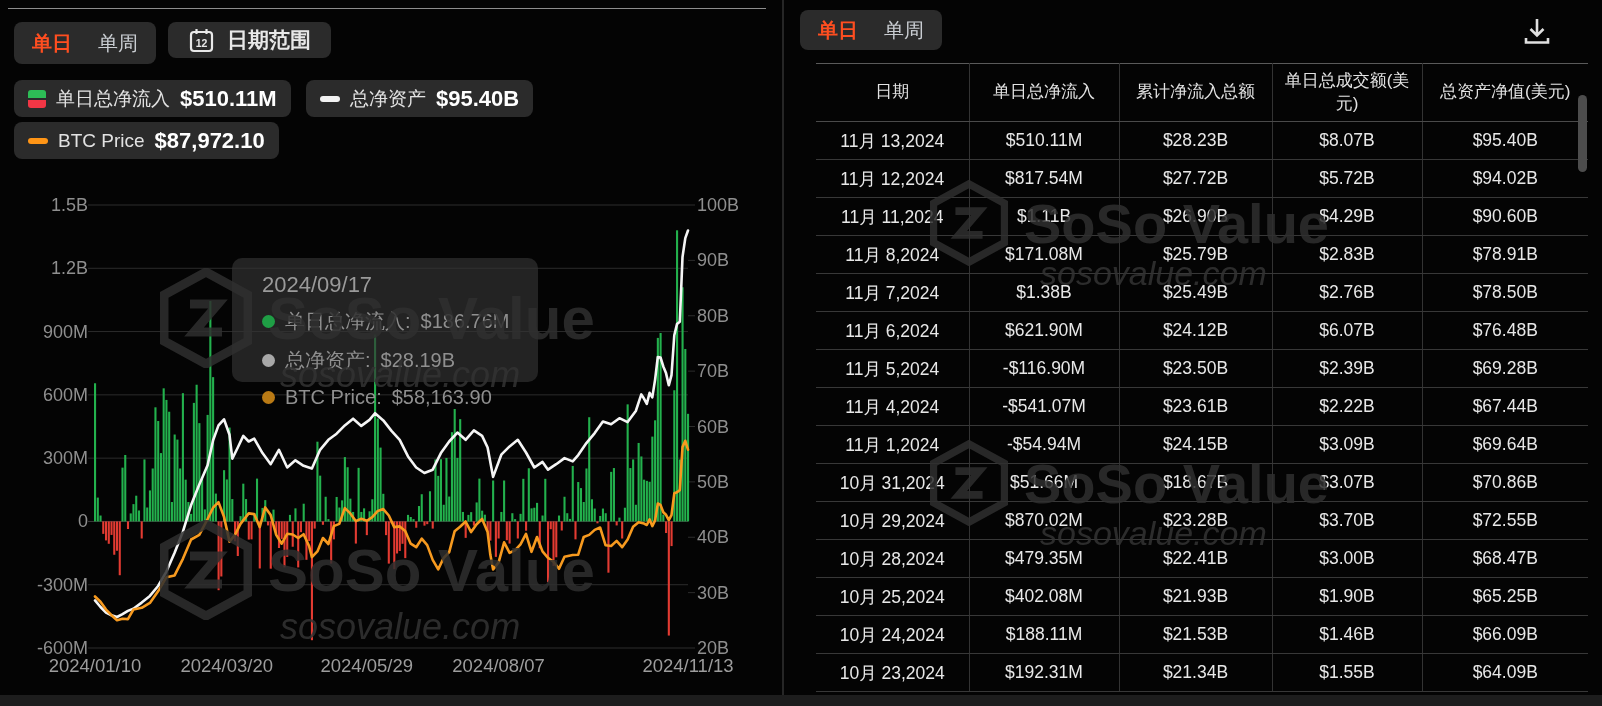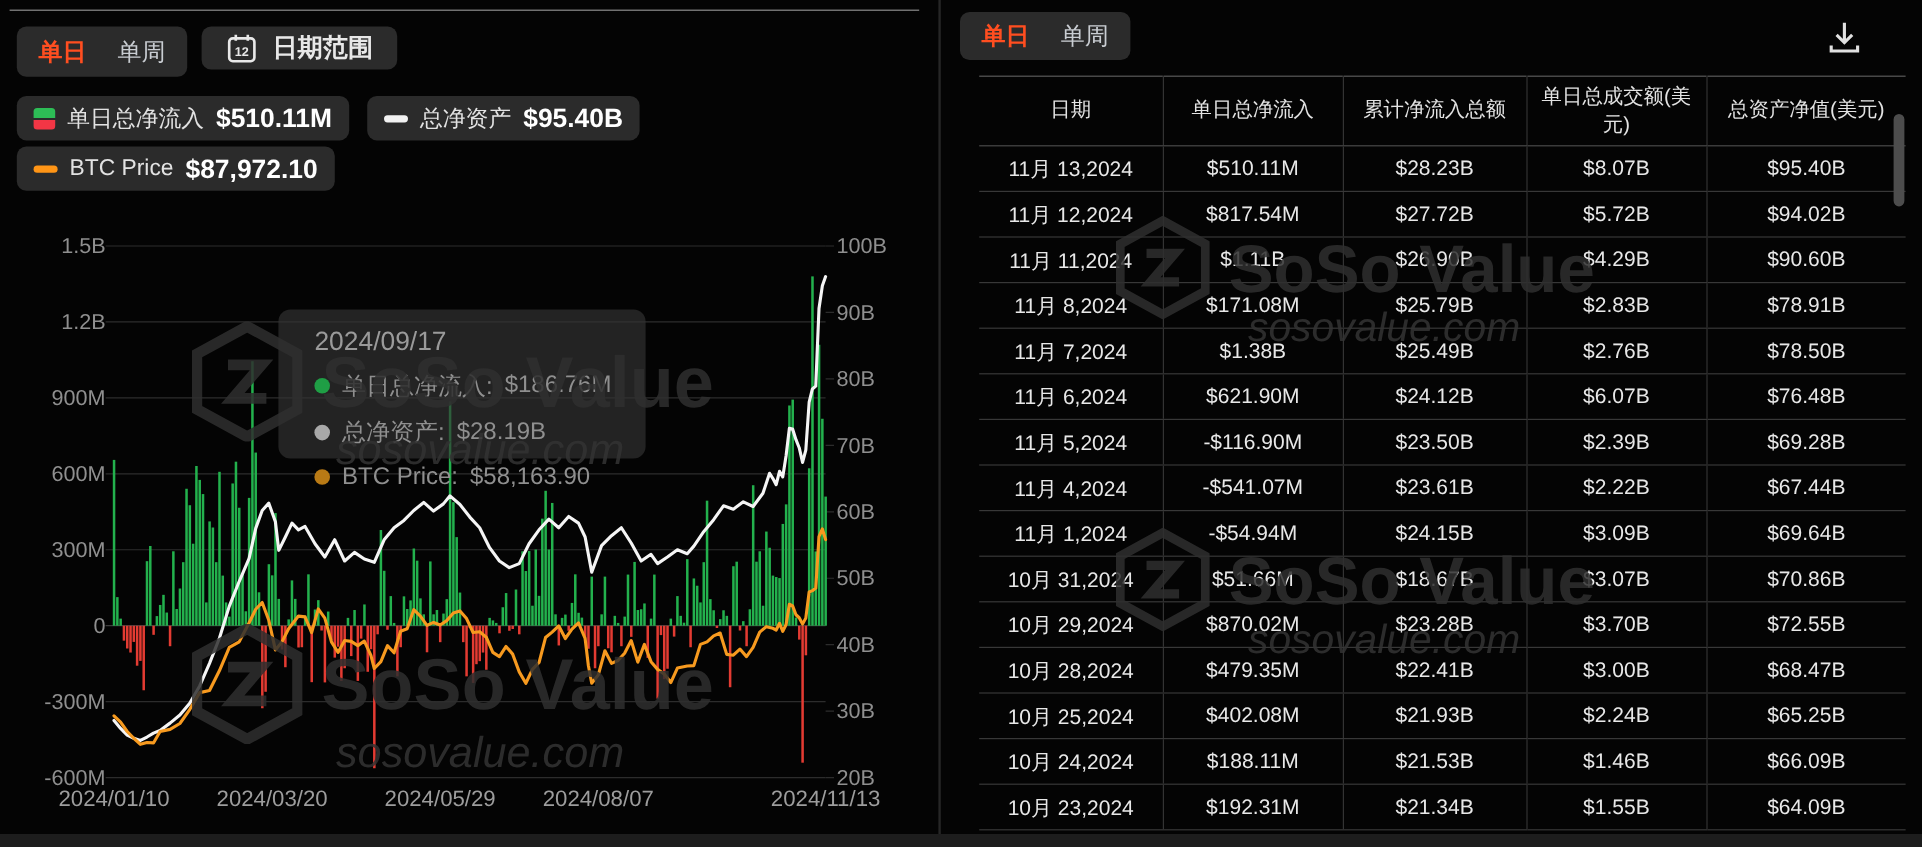--- a/index.html
+++ b/index.html
@@ -529,21 +529,21 @@
           <td>10月 28,2024</td>
           <td class="pos">$479.35M</td>
           <td>$22.41B</td>
           <td>$3.00B</td>
           <td>$68.47B</td>
         </tr>
         <tr>
           <td>10月 25,2024</td>
           <td class="pos">$402.08M</td>
           <td>$21.93B</td>
-          <td>$2.24B</td>
+          <td>$1.90B</td>
           <td>$65.25B</td>
         </tr>
         <tr>
           <td>10月 24,2024</td>
           <td class="pos">$188.11M</td>
           <td>$21.53B</td>
           <td>$1.46B</td>
           <td>$66.09B</td>
         </tr>
         <tr>

